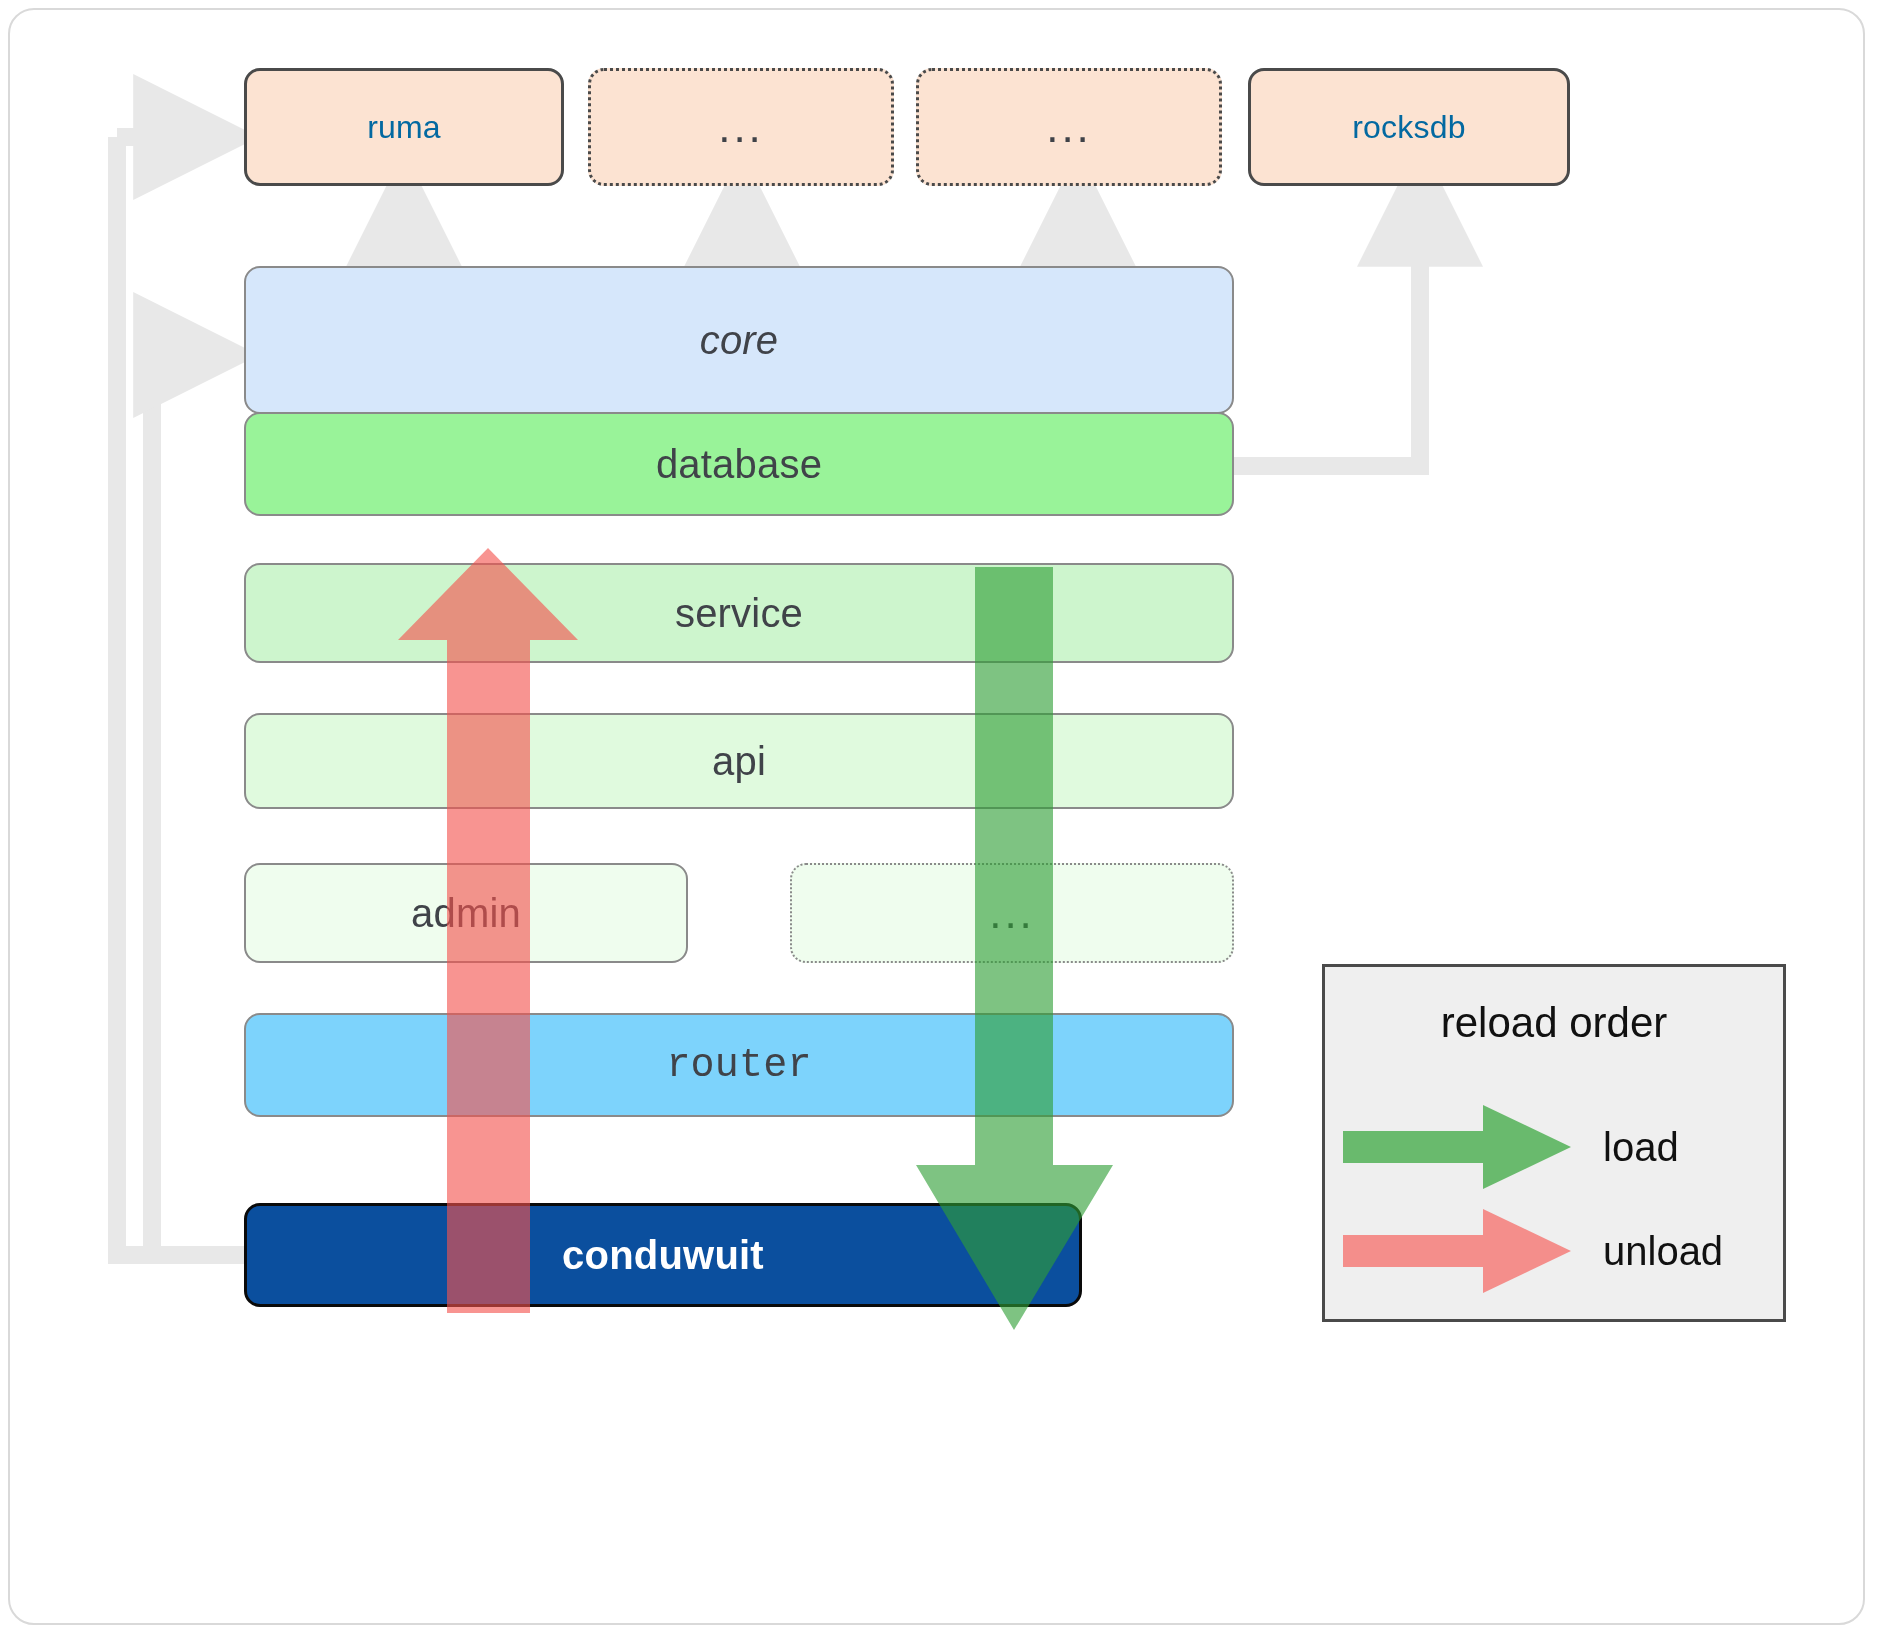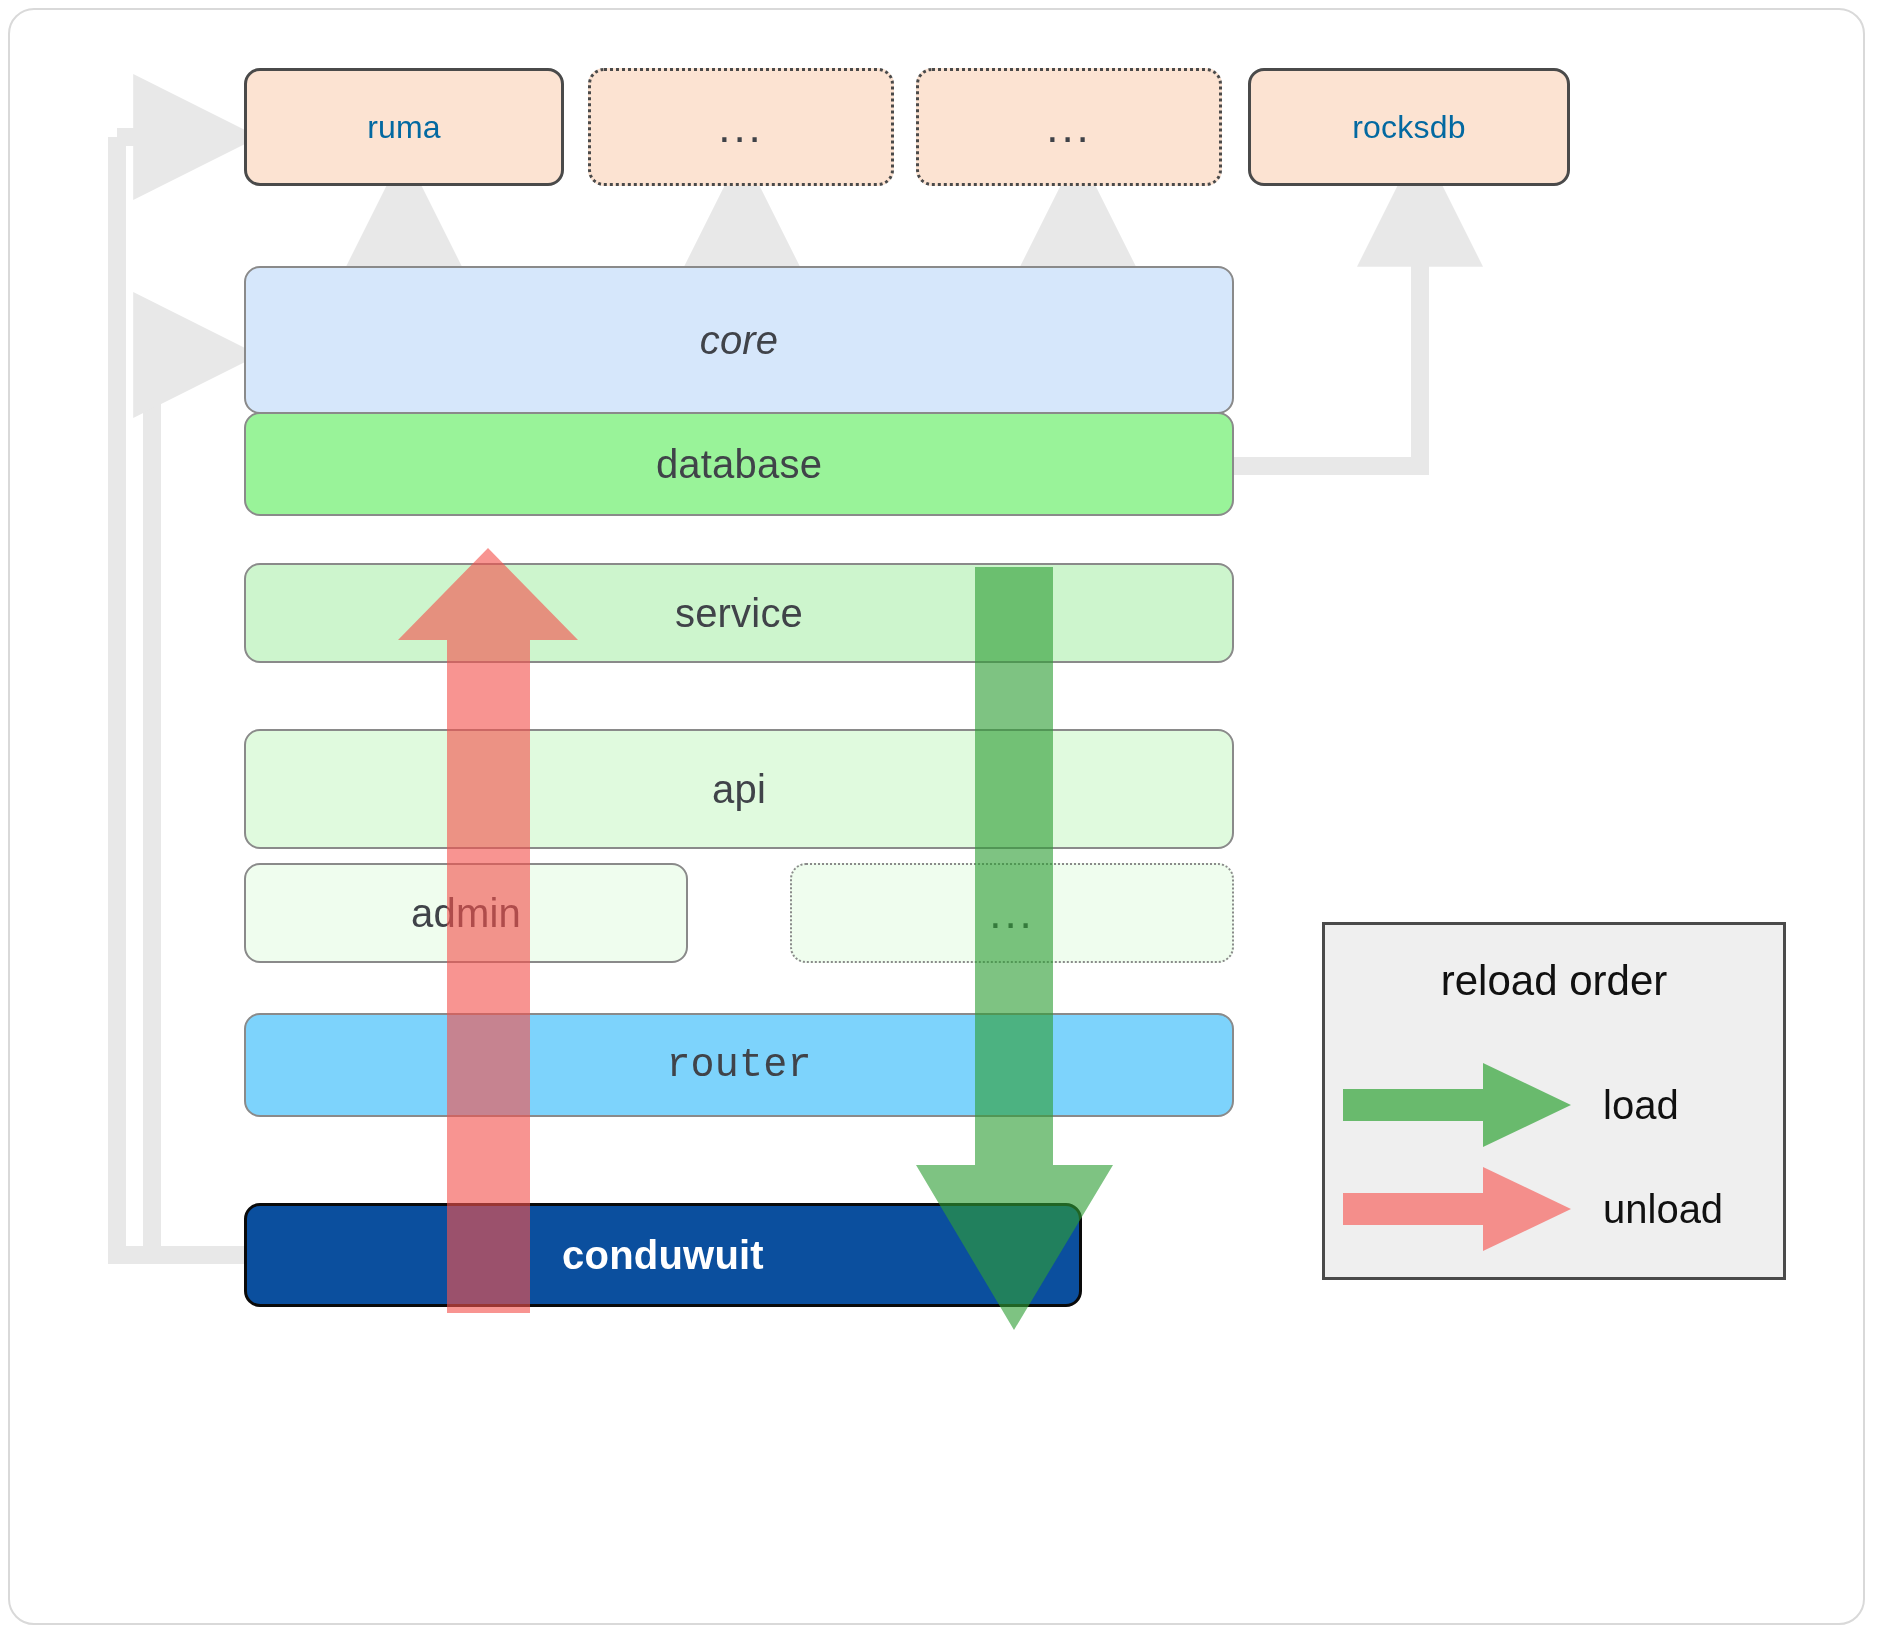--- a/index.html
+++ b/index.html
@@ -65,21 +65,21 @@
     border: 2px solid #8a8a8a;
     border-radius: 16px;
     left: 244px;
     width: 990px;
   }
   .layer.dotted { border: 2px dotted #8a8a8a; }
 
   #node-core      { background:#d6e7fb; height:148px; top:266px;font-style:italic; }
   #node-database  { background:#99f399; height:104px; top:412px; }
   #node-service   { background:#cdf5cd; height:100px; top:563px; }
-  #node-api       { background:#e0fade; height:120px; top:713px;margin-top:16px; }
+  #node-api       { background:#e0fade; height:96px; top:713px; }
   #node-admin     { background:#effdee; height:100px; top:863px; width:444px; }
   #node-dots-low  { background:#effdee; height:100px; top:863px; left:790px; width:444px; }
   #node-router    { background:#7dd3fc; height:104px; top:1013px;font-family:Liberation Mono, monospace; }
 
   #node-conduwuit {
     background:#0b4f9e;
     border:3px solid #0a0a0a;
     border-radius:16px;
     left:244px; width:838px;
     height:104px; top:1203px;
@@ -104,21 +104,21 @@
     left:0; top:0;
     width:1883px; height:1643px;
     z-index:8;
     pointer-events:none;
   }
 
   
   #legend {
     position:absolute;
     left:1322px;
-    top:922px;
+    top:964px;
     width:464px;
     height:358px;
     background:#efefef;
     border:3px solid #4a4a4a;
     box-sizing:border-box;
     z-index:6;
   }
   #legend-title {
     position:absolute;
     left:0; right:0;

